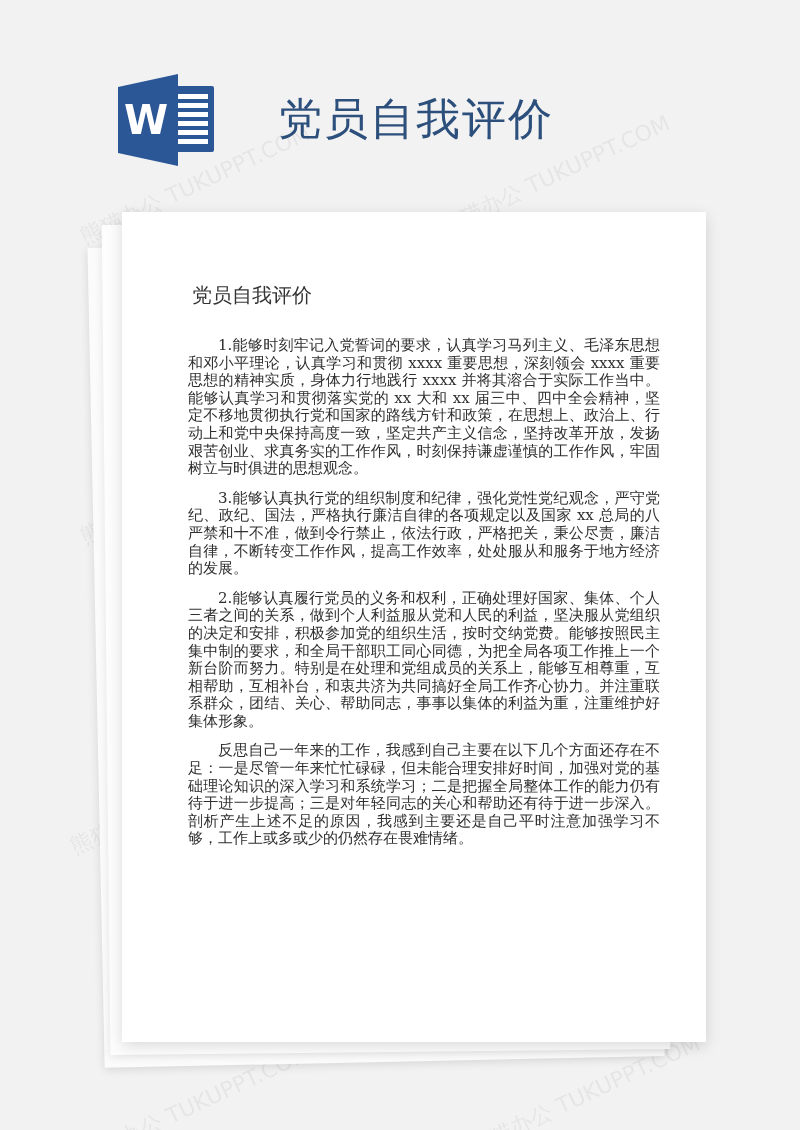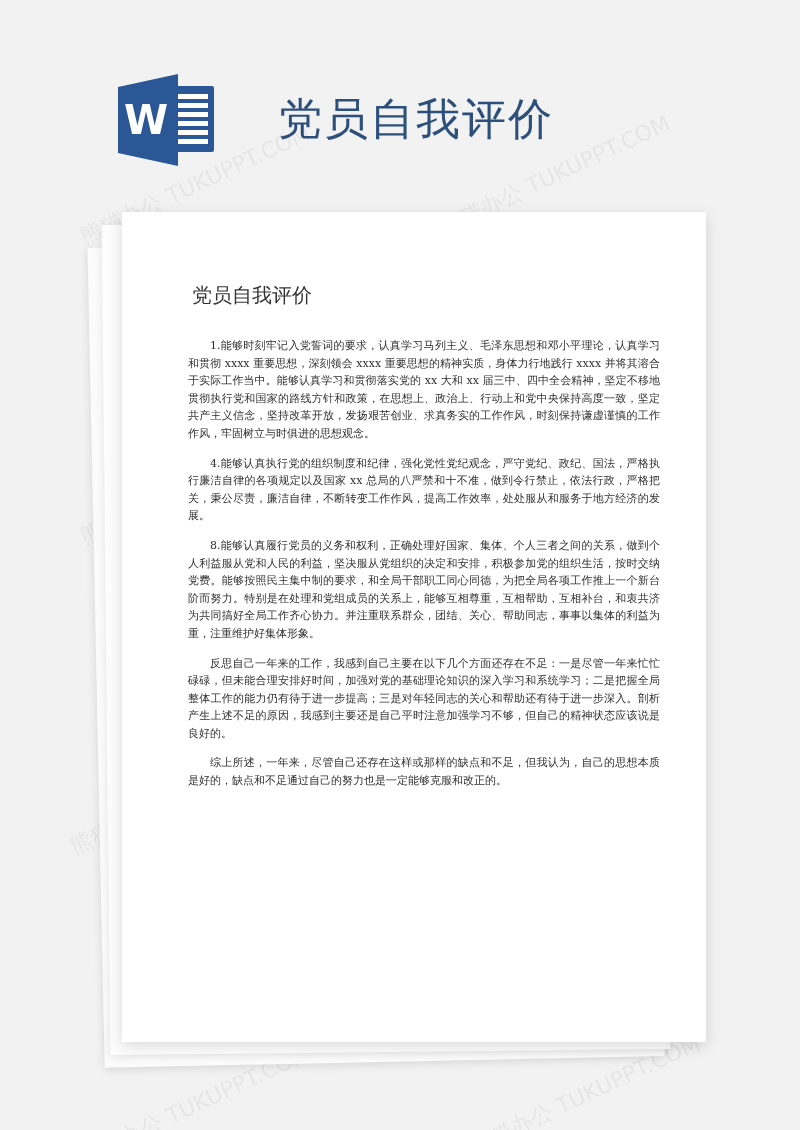--- a/index.html
+++ b/index.html
@@ -106,21 +106,21 @@
     color: #333333;
   }
   .doc-title {
     font-family: "DejaVu Sans", "Liberation Sans", sans-serif;
     font-size: 20px;
     color: #333333;
     margin: 0 0 28px 4px;
     font-weight: normal;
   }
   .para {
-    font-size: 11px;
+    font-size: 15px;
     line-height: 17.6px;
     text-indent: 2em;
     margin: 0 0 12px 0;
     text-align: justify;
     color: #2f2f2f;
   }
   .watermark {
     position: absolute;
     font-family: "DejaVu Sans", "Liberation Sans", sans-serif;
     font-size: 22px;
@@ -159,18 +159,17 @@
 <div class="watermark" style="left:70px; top:1090px;">熊猫办公 TUKUPPT.COM</div>
 <div class="watermark" style="left:460px; top:1080px;">熊猫办公 TUKUPPT.COM</div>
 
 <div class="sheet sheet-back-2"></div>
 <div class="sheet sheet-back-1"></div>
 
 <div class="sheet sheet-main">
   <div class="doc-content">
     <h1 class="doc-title">党员自我评价</h1>
     <p class="para">1.能够时刻牢记入党誓词的要求，认真学习马列主义、毛泽东思想和邓小平理论，认真学习和贯彻 xxxx 重要思想，深刻领会 xxxx 重要思想的精神实质，身体力行地践行 xxxx 并将其溶合于实际工作当中。能够认真学习和贯彻落实党的 xx 大和 xx 届三中、四中全会精神，坚定不移地贯彻执行党和国家的路线方针和政策，在思想上、政治上、行动上和党中央保持高度一致，坚定共产主义信念，坚持改革开放，发扬艰苦创业、求真务实的工作作风，时刻保持谦虚谨慎的工作作风，牢固树立与时俱进的思想观念。</p>
-    <p class="para">4.能够认真执行党的组织制度和纪律，强化党性党纪观念，严守党纪、政纪、国法，严格执行廉洁自律的各项规定以及国家 xx 总局的八严禁和十不准，做到令行禁止，依法行政，严格把关，秉公尽责，廉洁自律，不断转变工作作风，提高工作效率，处处服从和服务于地方经济的发展。</p>
-    <p class="para">8.能够认真履行党员的义务和权利，正确处理好国家、集体、个人三者之间的关系，做到个人利益服从党和人民的利益，坚决服从党组织的决定和安排，积极参加党的组织生活，按时交纳党费。能够按照民主集中制的要求，和全局干部职工同心同德，为把全局各项工作推上一个新台阶而努力。特别是在处理和党组成员的关系上，能够互相尊重，互相帮助，互相补台，和衷共济为共同搞好全局工作齐心协力。并注重联系群众，团结、关心、帮助同志，事事以集体的利益为重，注重维护好集体形象。</p>
-    <p class="para">反思自己一年来的工作，我感到自己主要在以下几个方面还存在不足：一是尽管一年来忙忙碌碌，但未能合理安排好时间，加强对党的基础理论知识的深入学习和系统学习；二是把握全局整体工作的能力仍有待于进一步提高；三是对年轻同志的关心和帮助还有待于进一步深入。剖析产生上述不足的原因，我感到主要还是自己平时注意加强学习不够，但自己的精神状态应该说是良好的。</p>
-    <p class="para">综上所述，一年来，尽管自己还存在这样或那样的缺点和不足，但我认为，自己的思想本质是好的，缺点和不足通过自己的努力也是一定能够克服和改正的。</p>
+    <p class="para">3.能够认真执行党的组织制度和纪律，强化党性党纪观念，严守党纪、政纪、国法，严格执行廉洁自律的各项规定以及国家 xx 总局的八严禁和十不准，做到令行禁止，依法行政，严格把关，秉公尽责，廉洁自律，不断转变工作作风，提高工作效率，处处服从和服务于地方经济的发展。</p>
+    <p class="para">2.能够认真履行党员的义务和权利，正确处理好国家、集体、个人三者之间的关系，做到个人利益服从党和人民的利益，坚决服从党组织的决定和安排，积极参加党的组织生活，按时交纳党费。能够按照民主集中制的要求，和全局干部职工同心同德，为把全局各项工作推上一个新台阶而努力。特别是在处理和党组成员的关系上，能够互相尊重，互相帮助，互相补台，和衷共济为共同搞好全局工作齐心协力。并注重联系群众，团结、关心、帮助同志，事事以集体的利益为重，注重维护好集体形象。</p>
+    <p class="para">反思自己一年来的工作，我感到自己主要在以下几个方面还存在不足：一是尽管一年来忙忙碌碌，但未能合理安排好时间，加强对党的基础理论知识的深入学习和系统学习；二是把握全局整体工作的能力仍有待于进一步提高；三是对年轻同志的关心和帮助还有待于进一步深入。剖析产生上述不足的原因，我感到主要还是自己平时注意加强学习不够，工作上或多或少的仍然存在畏难情绪。</p>
   </div>
 </div>
 
 </body></html>

